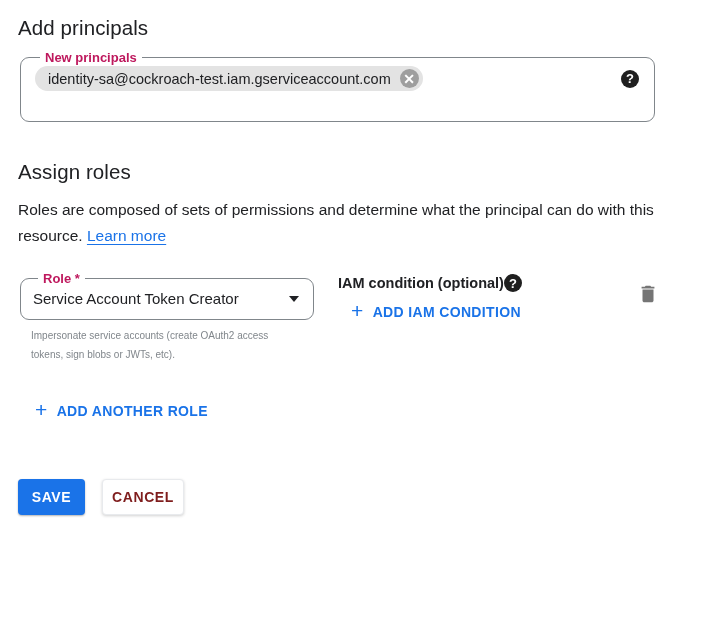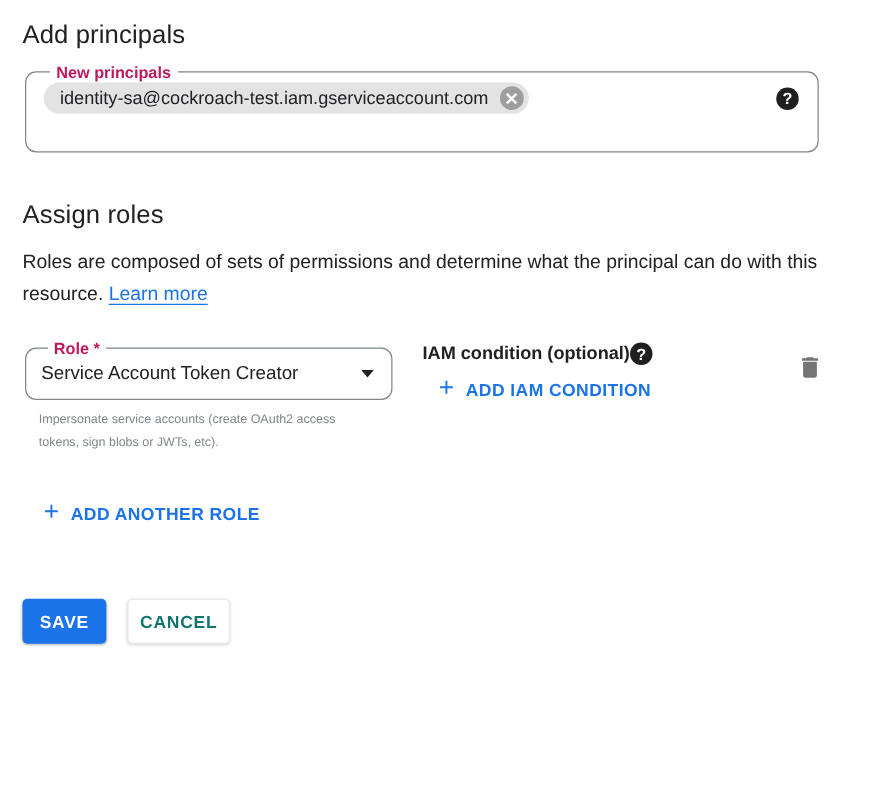--- a/index.html
+++ b/index.html
@@ -71,21 +71,21 @@
 
   .add-role { margin: 39px 0 0 17px; }
 
   .footer { margin-top: 57px; display: flex; gap: 17px; align-items: center; }
   .btn {
     height: 36px; border-radius: 4px; font-size: 14px; font-weight: bold;
     letter-spacing: 0.6px; font-family: inherit; cursor: pointer;
     display: inline-flex; align-items: center; justify-content: center;
   }
   .btn-primary { width: 67px; background: #1a73e8; color: #fff; border: none; box-shadow: 0 1px 2px rgba(0,0,0,0.3); }
-  .btn-secondary { width: 82px; background: #fff; color: #0f766e; border: 1px solid #e8eaed; box-shadow: 0 1px 3px rgba(0,0,0,0.18); }
+  .btn-secondary { width: 82px; background: #fff; color: #7f1d1d; border: 1px solid #e8eaed; box-shadow: 0 1px 3px rgba(0,0,0,0.18); }
 </style>
 </head>
 <body>
 
 <div class="page">
 
   <h1 class="section-title">Add principals</h1>
 
 
   <fieldset class="outlined-field principals-field">

